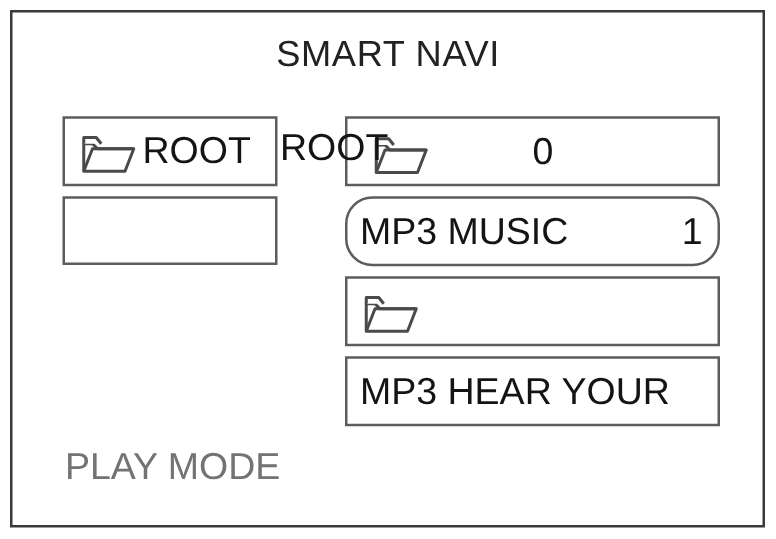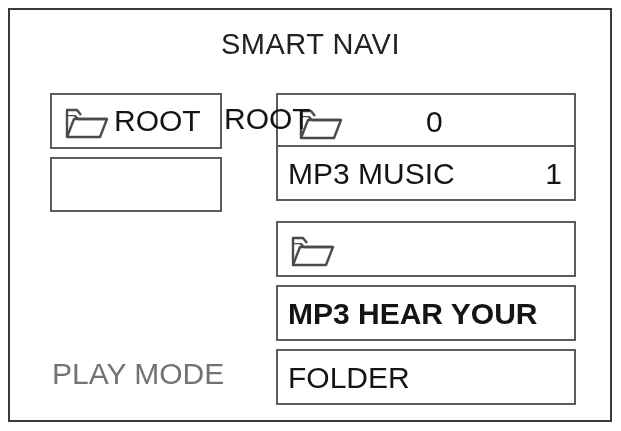--- a/index.html
+++ b/index.html
@@ -69,23 +69,23 @@
     height: 55px;
   }
 
   
   .right-col-box {
     left: 276px;
     width: 300px;
     height: 56px;
   }
   .r1 { top: 93px; }
-  .r2 { top: 145px; }
+  .r2 { top: 157px; border-radius: 22px; }
   .r3 { top: 221px; }
-  .r4 { top: 285px; font-weight: bold; }
+  .r4 { top: 285px; }
   .r5 { top: 349px; }
 
   
   .folder-icon {
     position: absolute;
     display: block;
   }
   .folder-icon svg { display: block; }
 
   
@@ -222,21 +222,18 @@
         <path d="M3 11 L3 6 L13 6 L17 11" fill="#ffffff" stroke="#4a4a4a" stroke-width="2.4" stroke-linejoin="round"></path>
         <path d="M3 33 L10 15 L43 15" fill="none" stroke="#4a4a4a" stroke-width="2.4" stroke-linejoin="round"></path>
       </svg>
     </span>
   </div>
 
   <div class="box right-col-box r4">
     <span class="box-text txt-r4-label">MP3 HEAR YOUR</span>
   </div>
 
-  <div class="box right-col-box r5">
-    <span class="box-text txt-r5-label">FOLDER</span>
-  </div>
 
   <div class="overlap-text overlap-root">ROOT</div>
 
   <div class="field-label label-play-mode">PLAY MODE</div>
 
 </div>
 
 </body></html>

